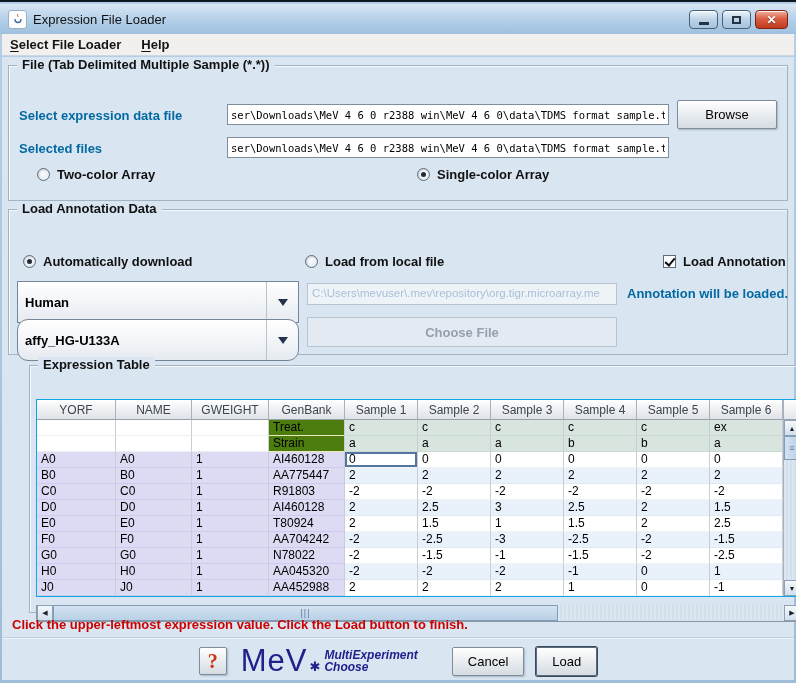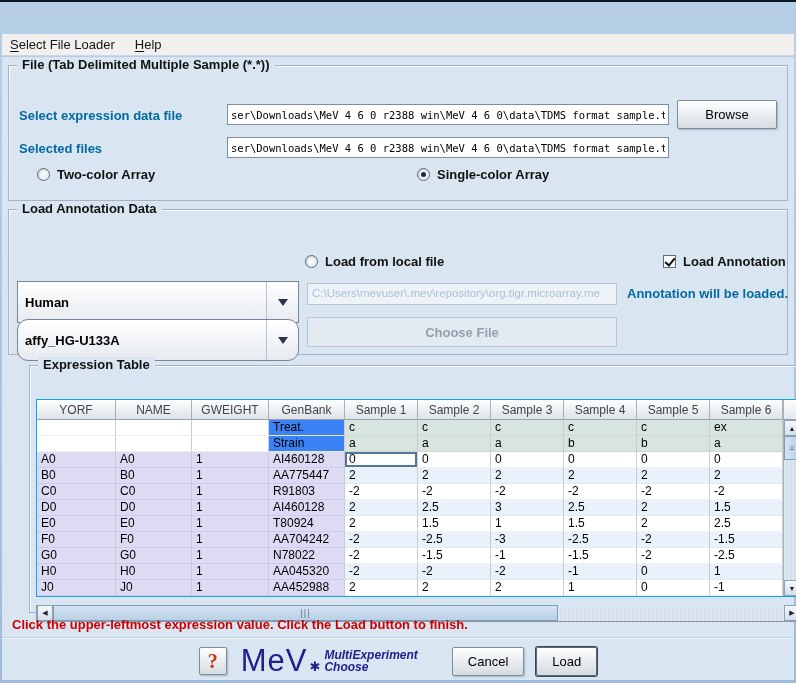--- a/index.html
+++ b/index.html
@@ -19,21 +19,21 @@
     background:linear-gradient(#eef5fb,#bcd3e7 50%,#a7c3dc);display:flex;align-items:center;justify-content:center;
     box-shadow:inset 0 1px 0 rgba(255,255,255,.8);}
   .winbtn.close{width:33px;border-color:#7c2316;background:linear-gradient(#f0b3a1,#d95f43 45%,#c23a20);}
   .glyph-min{width:10px;height:3px;background:#243444;margin-top:8px;}
   .glyph-max{width:9px;height:8px;border:2px solid #243444;box-sizing:border-box;background:transparent;}
   .glyph-x{color:#fff;font-weight:bold;font-size:12px;line-height:12px;text-shadow:0 1px 1px rgba(0,0,0,.45);}
 
   
   .menubar{position:absolute;top:32px;left:2px;right:2px;height:22px;background:#f1f0ee;
     border-bottom:1px solid #cdd7e1;display:flex;align-items:center;gap:20px;padding-left:8px;
-    font-weight:normal;font-size:13px;color:#141414;box-sizing:border-box;}
+    font-weight:bold;font-size:13px;color:#141414;box-sizing:border-box;}
   .menu-item{cursor:default;}
   .menu-item u{text-underline-offset:2px;}
 
   
   .content{position:absolute;top:55px;left:2px;right:2px;bottom:3px;background:#d9e6f2;}
 
   .group{position:absolute;left:6px;width:780px;border:1px solid #a2b4c4;box-sizing:border-box;
     box-shadow:inset 1px 1px 0 rgba(255,255,255,.75);}
   .group-title{position:absolute;top:-9px;left:8px;background:#d9e6f2;padding:0 5px;
     font-weight:bold;font-size:13px;color:#111;white-space:nowrap;}
@@ -76,21 +76,21 @@
   
   .etable{position:absolute;top:33px;left:6px;width:763px;display:flex;border:1px solid #0ea5e9;box-sizing:content-box;justify-content:center;}
   .etable-main{width:746px;}
   .thead,.tr{display:grid;grid-template-columns:79px 76px 77px 76px repeat(6,73px);}
   .th{height:20px;box-sizing:border-box;background:linear-gradient(#ffffff,#ebedf0 60%,#dfe3e7);
     border-right:1px solid #a8b2bc;border-bottom:1px solid #97a1ab;display:flex;align-items:center;justify-content:center;
     font-size:12px;color:#3d454d;}
   .td{height:16px;box-sizing:border-box;font-size:12px;line-height:15px;padding-left:4px;
     border-right:1px solid #c6cdd4;white-space:nowrap;overflow:hidden;color:#000;}
   .blankL{background:#fff;border-bottom:1px solid #eceff2;}
-  .ann-label{background:#3b82f6;border-bottom:1px solid #e9e9bb;}
+  .ann-label{background:#4d7c0f;border-bottom:1px solid #e9e9bb;}
   .ann-val{background:#d8e5df;border-bottom:1px solid #c9dad2;}
   .gene{background:#dcdbf3;border-bottom:1px solid #ccccea;}
   .val{background:#fff;border-bottom:1px solid #f0f3f6;}
   .val.stripe{background:#e9f1fa;border-bottom:1px solid #dfe9f4;}
   .val.selected{box-shadow:inset 0 0 0 2px #53759e;background:#fdfeff;}
 
   .vscroll{width:17px;display:flex;flex-direction:column;background:#d9e3ee;border-left:1px solid #a8b2bc;box-sizing:border-box;}
   .vcorner{height:20px;background:linear-gradient(#ffffff,#e3e6ea);border-bottom:1px solid #97a1ab;box-sizing:border-box;}
   .sbtn{box-sizing:border-box;background:linear-gradient(#f4f8fb,#d2dfec);border:1px solid #8ea2b6;
     display:flex;align-items:center;justify-content:center;color:#16202c;}
@@ -118,20 +118,40 @@
     line-height:12px;color:#21218c;margin-left:2px;}
   .footer-btns{display:flex;gap:12px;margin-left:34px;}
   .fbtn{height:29px;padding:0 15px;font-size:13px;}
   .fbtn.default{border:1px solid #5a6a7a;box-shadow:0 0 0 1px #3a4a5e,0 1px 0 rgba(255,255,255,.6) inset;}
 </style>
 </head>
 <body>
 
 <div class="win">
 
+  <div class="titlebar">
+    <span class="appicon">
+      <svg width="12" height="12" viewBox="0 0 12 12">
+        <path d="M3 6c0 2.2 1.3 3.5 3 3.5S9 8.2 9 6" fill="none" stroke="#3a66a8" stroke-width="1.4"></path>
+        <path d="M6 1.2c-1 1-.2 1.8.2 2.6" fill="none" stroke="#c03a22" stroke-width="1"></path>
+      </svg>
+    </span>
+    <span class="title-text">Expression File Loader</span>
+    <span class="winbtns">
+      <span class="winbtn">
+          <span class="glyph-min"></span>
+        </span>
+      <span class="winbtn">
+          <span class="glyph-max"></span>
+        </span>
+      <span class="winbtn close">
+          <span class="glyph-x">✕</span>
+        </span>
+    </span>
+  </div>
 
   <div class="menubar">
     <span class="menu-item"><u>S</u>elect File Loader</span>
     <span class="menu-item"><u>H</u>elp</span>
   </div>
 
   <div class="content">
 
     <div class="group g-file">
       <span class="group-title">File   (Tab Delimited Multiple Sample (*.*))</span>
@@ -145,20 +165,24 @@
         <span class="radio-label">Two-color Array</span>
       </span>
       <span class="radio-wrap" style="top:101px;left:408px;">
         <span class="radio sel"></span>
         <span class="radio-label">Single-color Array</span>
       </span>
     </div>
 
     <div class="group g-ann">
       <span class="group-title">Load Annotation Data</span>
+      <span class="radio-wrap" style="top:44px;left:14px;">
+        <span class="radio sel"></span>
+        <span class="radio-label">Automatically download</span>
+      </span>
       <span class="radio-wrap" style="top:44px;left:296px;">
         <span class="radio"></span>
         <span class="radio-label">Load from local file</span>
       </span>
       <span class="check-wrap" style="top:44px;left:608px;">
         <span class="checkbox on"></span>
         <span class="radio-label">Load Annotation</span>
       </span>
 
       <span class="combo" style="top:71px;">

